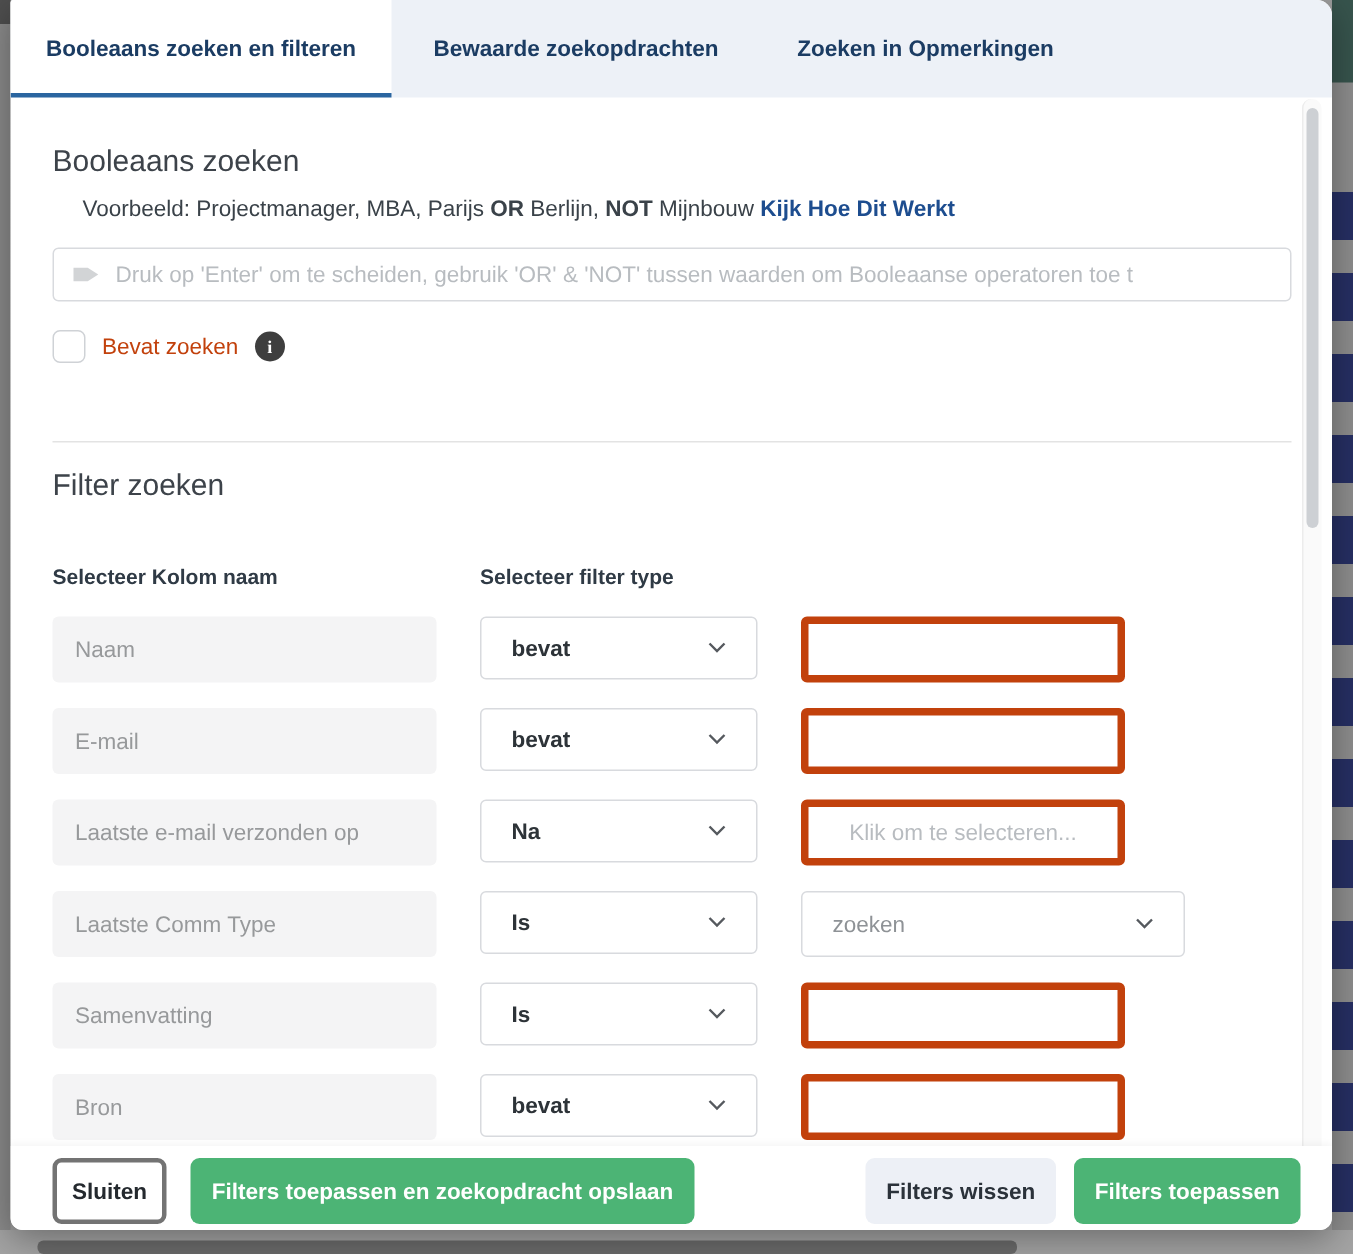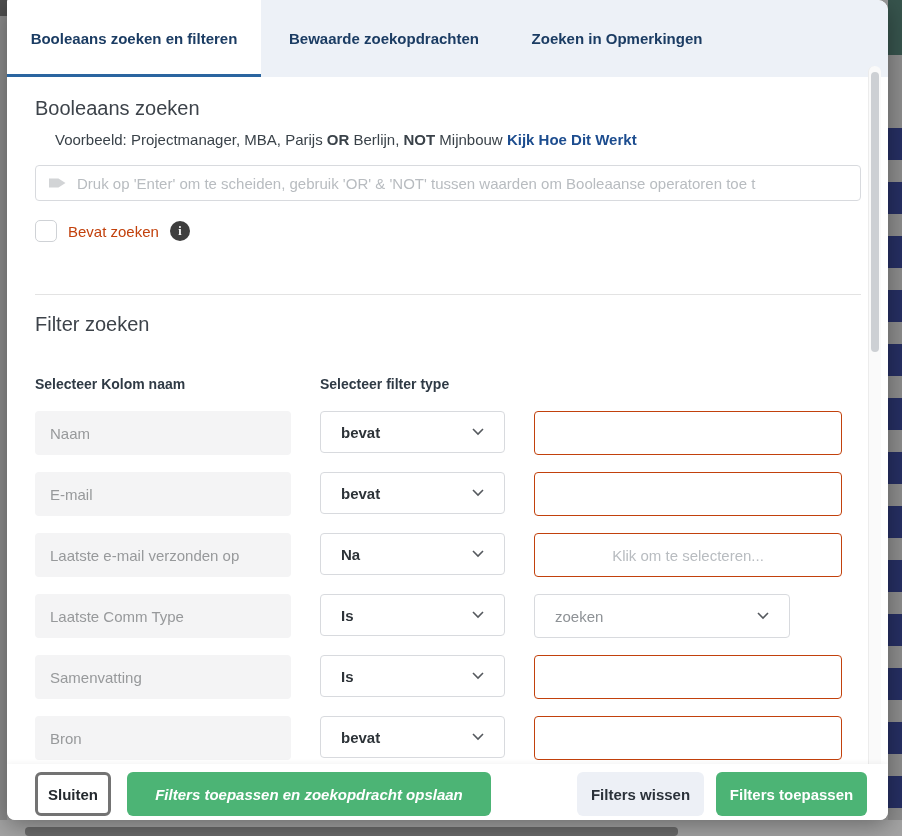--- a/index.html
+++ b/index.html
@@ -16,21 +16,21 @@
     background:repeating-linear-gradient(180deg,#262f63 0 32px,#8d8d8d 32px 54px); }
   .backdrop-bottom { position:absolute; left:0; bottom:0; width:902px; height:16px; background:#a4a4a4; }
   .hscroll-thumb { position:absolute; left:25px; top:7px; width:653px; height:9px;
     background:#6b6b6b; border-radius:4px; }
 
   
   .modal { position:absolute; left:7px; top:0; width:881px; height:820px; background:#ffffff;
     border-radius:2px 10px 8px 8px; box-shadow:0 6px 24px rgba(0,0,0,.35); overflow:hidden; }
 
   
-  .tabbar { position:absolute; left:0; top:0; width:100%; height:77px; background:#edf1f7;
+  .tabbar { position:absolute; left:0; top:0; width:100%; height:65px; background:#edf1f7;
     display:flex; align-items:stretch; border-radius:0 10px 0 0; }
   .tab { display:flex; align-items:center; justify-content:center; font-size:15px; font-weight:700;
     color:#1b3c63; cursor:pointer; position:relative; }
   .tab.t0 { width:254px; background:#ffffff; }
   .tab.t0::after { content:""; position:absolute; left:0; bottom:0; width:100%; height:3px; background:#2a65a0; }
   .tab.t1 { width:246px; }
   .tab.t2 { width:220px; }
 
   
   .content { position:absolute; left:0; top:65px; width:100%; height:755px; }
@@ -64,36 +64,36 @@
   .col-headers .c2 { position:absolute; left:527px;margin-top:48px; }
 
   .frow { position:absolute; left:0; width:100%; height:44px; }
   .fcol-label { position:absolute; left:28px; top:0; width:256px; height:44px; background:#f4f4f5;
     border-radius:4px; color:#97999b; font-size:15px; display:flex; align-items:center;
     padding:0 15px; cursor:pointer; }
   .fselect { position:absolute; left:313px; top:0; width:185px; height:42px; background:#fff;
     border:1px solid #d8dade; border-radius:4px; display:flex; align-items:center;
     justify-content:space-between; padding:0 20px; cursor:pointer; }
   .fselect span { font-size:15px; font-weight:600; color:#2d3338; }
-  .fvalue { position:absolute; left:527px; top:0; width:308px; height:44px; border:1px solid #c2410c;
+  .fvalue { position:absolute; left:527px; top:0; width:216px; height:44px; border:5px solid #c2410c;
     border-radius:4px; font-size:15px; color:#ef4444; padding:0 12px; outline:none;
     font-family:"Liberation Sans", sans-serif; }
   .fvalue::placeholder { color:#b8bcc0; }
   .fvalue.centered { text-align:center; }
   .fvalue-select { left:527px; width:256px; height:44px; }
   .fvalue-select span { font-weight:400; color:#8e9296; }
 
   
   .footer { position:absolute; left:0; bottom:0; width:100%; height:56px; background:#ffffff;
     border-radius:0 0 8px 8px; box-shadow:0 -2px 5px rgba(0,0,0,.04); z-index:5; }
   .btn { position:absolute; top:8px; height:44px; border:none; border-radius:6px; font-size:15px;
     font-weight:600; cursor:pointer; font-family:"Liberation Sans", sans-serif; }
   .btn-close { left:28px; width:76px; background:#fff; border:3px solid #737373; color:#24292e; }
   .btn-green { background:#4cb475; color:#ffffff; }
-  .btn-apply-save { left:120px; width:364px;font-style:italic; }
+  .btn-apply-save { left:120px; width:336px; }
   .btn-clear { left:570px; width:127px; background:#edf0f6; color:#2b323a; }
   .btn-apply { left:709px; width:151px; }
 
   
   .vscroll { position:absolute; right:7px; top:66px; width:13px; height:753px; background:#fafafa;
     border-left:1px solid #ececec; border-radius:6px; z-index:4; }
   .vthumb { position:absolute; left:2px; top:6px; width:8px; height:280px; background:#cdd0d4; border-radius:4px; }
 </style>
 </head>
 <body>

